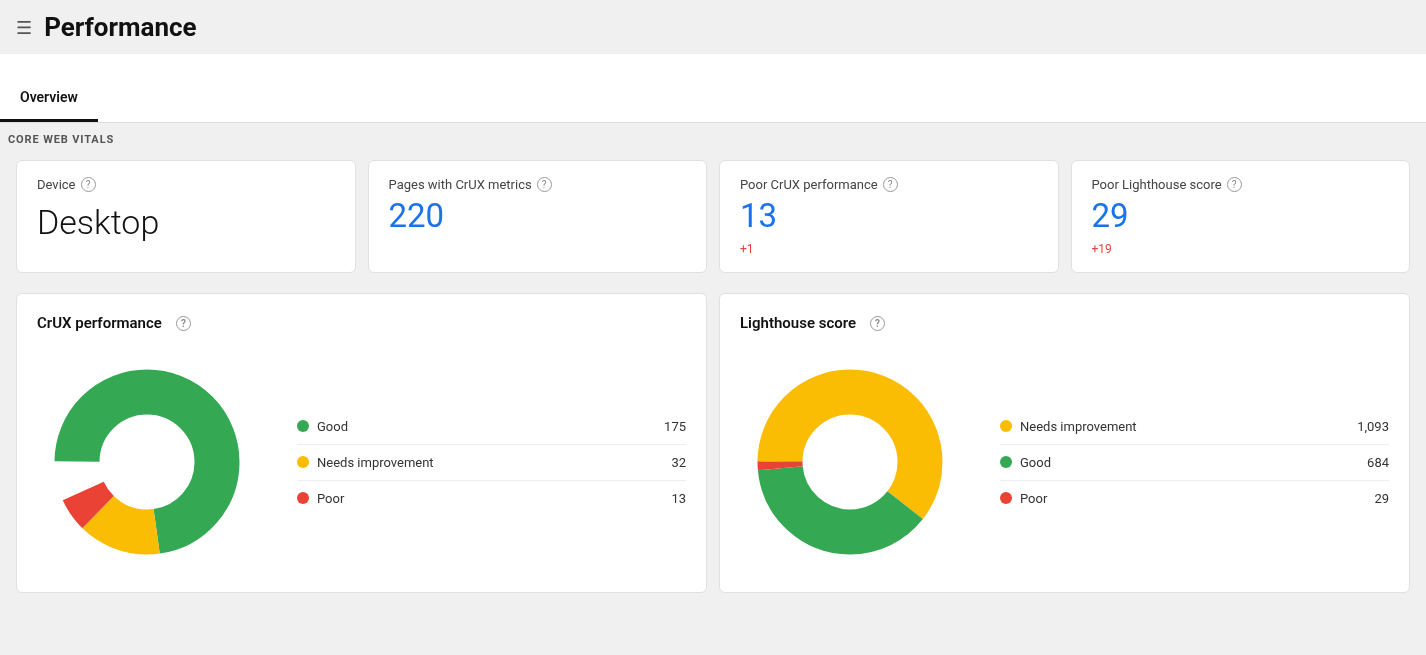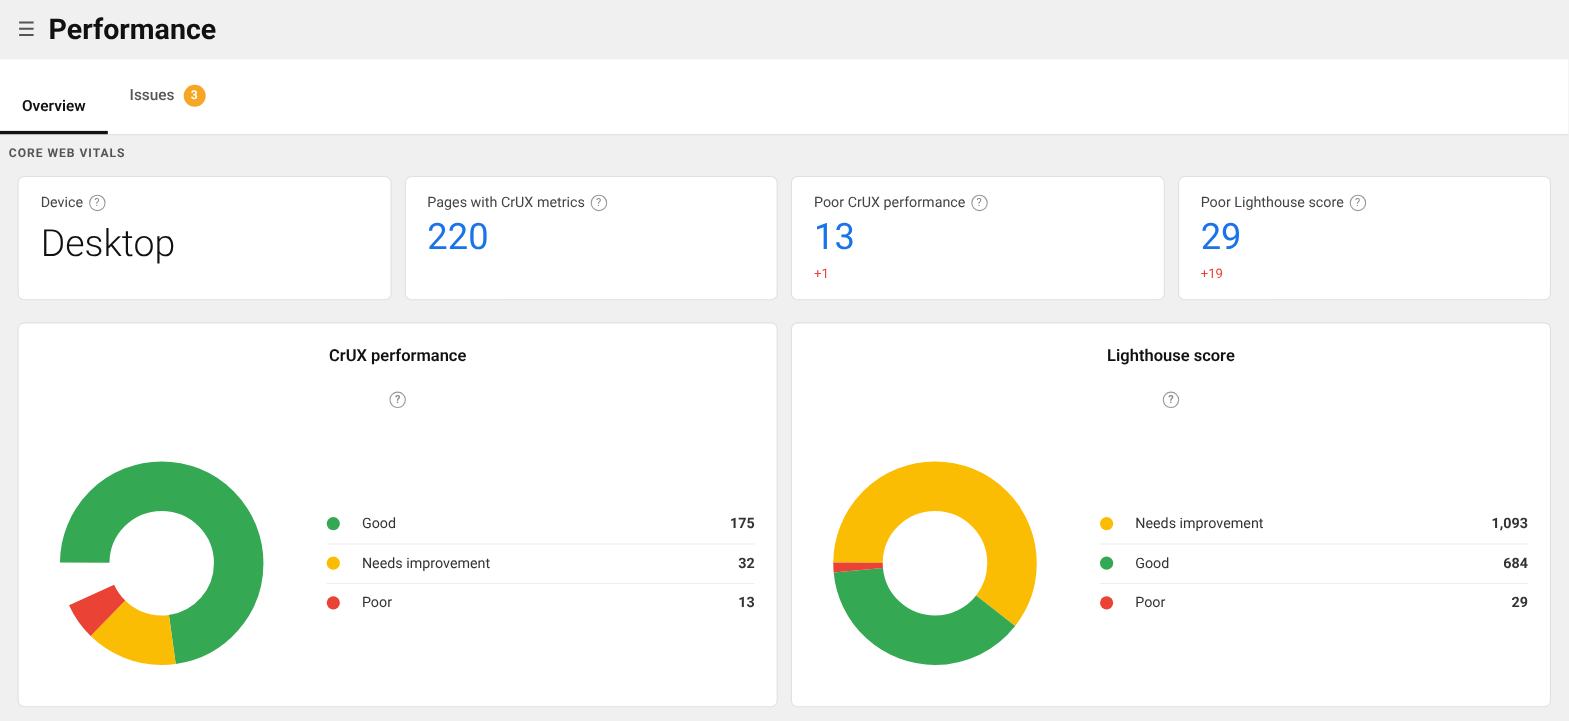--- a/index.html
+++ b/index.html
@@ -135,23 +135,22 @@
       border: 1px solid #e0e0e0;
       padding: 20px;
       flex: 1;
     }
     .chart-title {
       font-size: 15px;
       font-weight: 600;
       color: #111;
       display: flex;
       align-items: center;
-      gap: 24px;
-      margin-bottom: 31px;
-      flex-direction: column;
+      gap: 14px;
+      margin-bottom: 20px;
     }
     .chart-content {
       display: flex;
       align-items: center;
       gap: 40px;
     }
     .donut-wrapper {
       position: relative;
       width: 220px;
       height: 220px;
@@ -171,48 +170,44 @@
       padding: 10px 0;
       border-bottom: 1px solid #eee;
       font-size: 13px;
     }
     .legend-item:last-child {
       border-bottom: none;
     }
     .legend-left {
       display: flex;
       align-items: center;
-      gap: 20px;
+      gap: 8px;
     }
     .legend-dot {
       width: 12px;
       height: 12px;
       border-radius: 50%;
       flex-shrink: 0;
     }
     .legend-value {
-      font-weight: 700;
+      font-weight: 400;
       color: #333;
     }
   </style>
 </head>
 <body>
 
 <div class="header">
   <span class="hamburger-icon">☰</span>
   <h1 class="header-title">Performance</h1>
 </div>
 
 <div class="tabs-bar">
   <div class="tab active">
     <span>Overview</span>
-  </div>
-  <div class="tab">
-    <span>Issues</span>
-    <span class="tab-badge">3</span>
   </div>
 </div>
 
 <div class="section-label">CORE WEB VITALS</div>
 
 <div class="cards-row">
 
   <div class="card">
     <div class="card-label">
       <span>Device</span>

